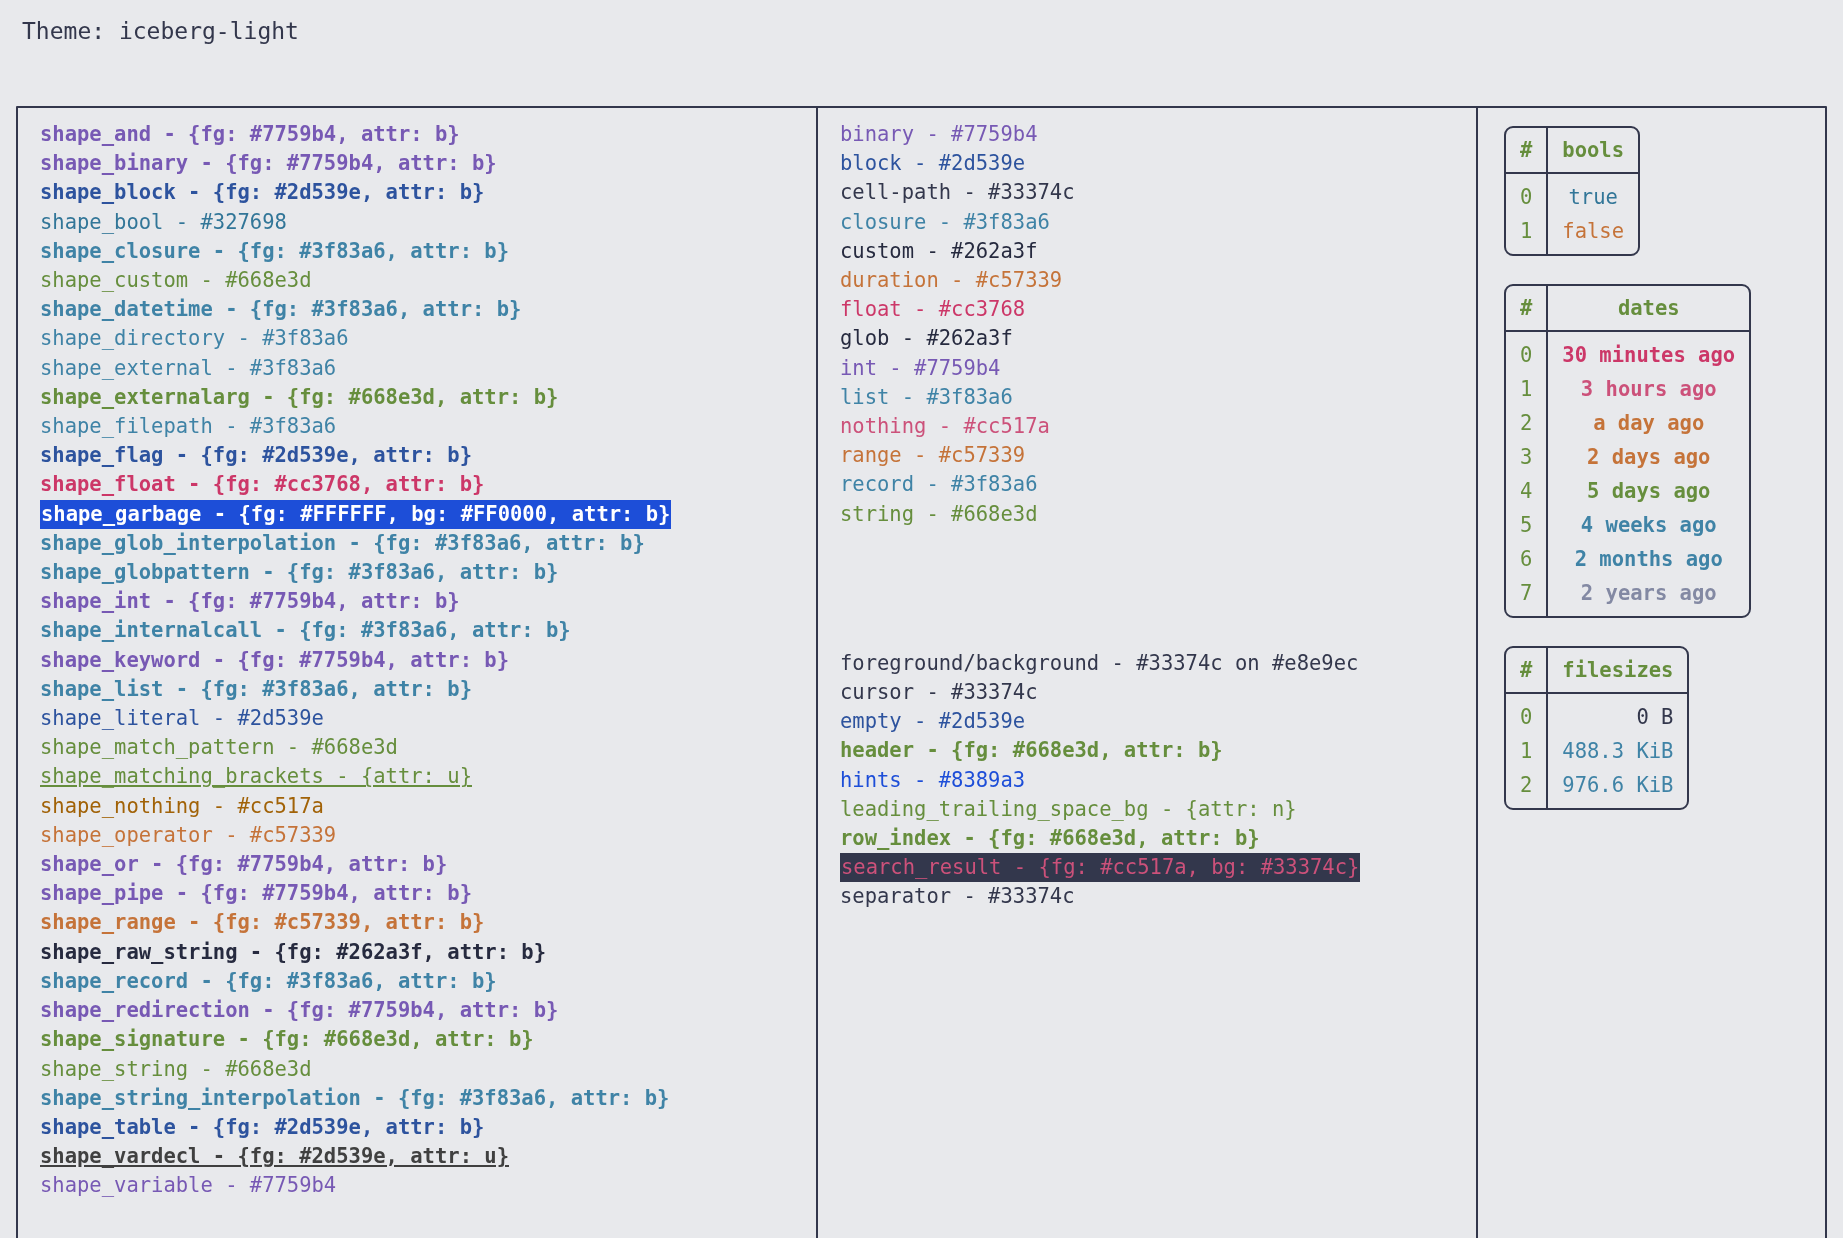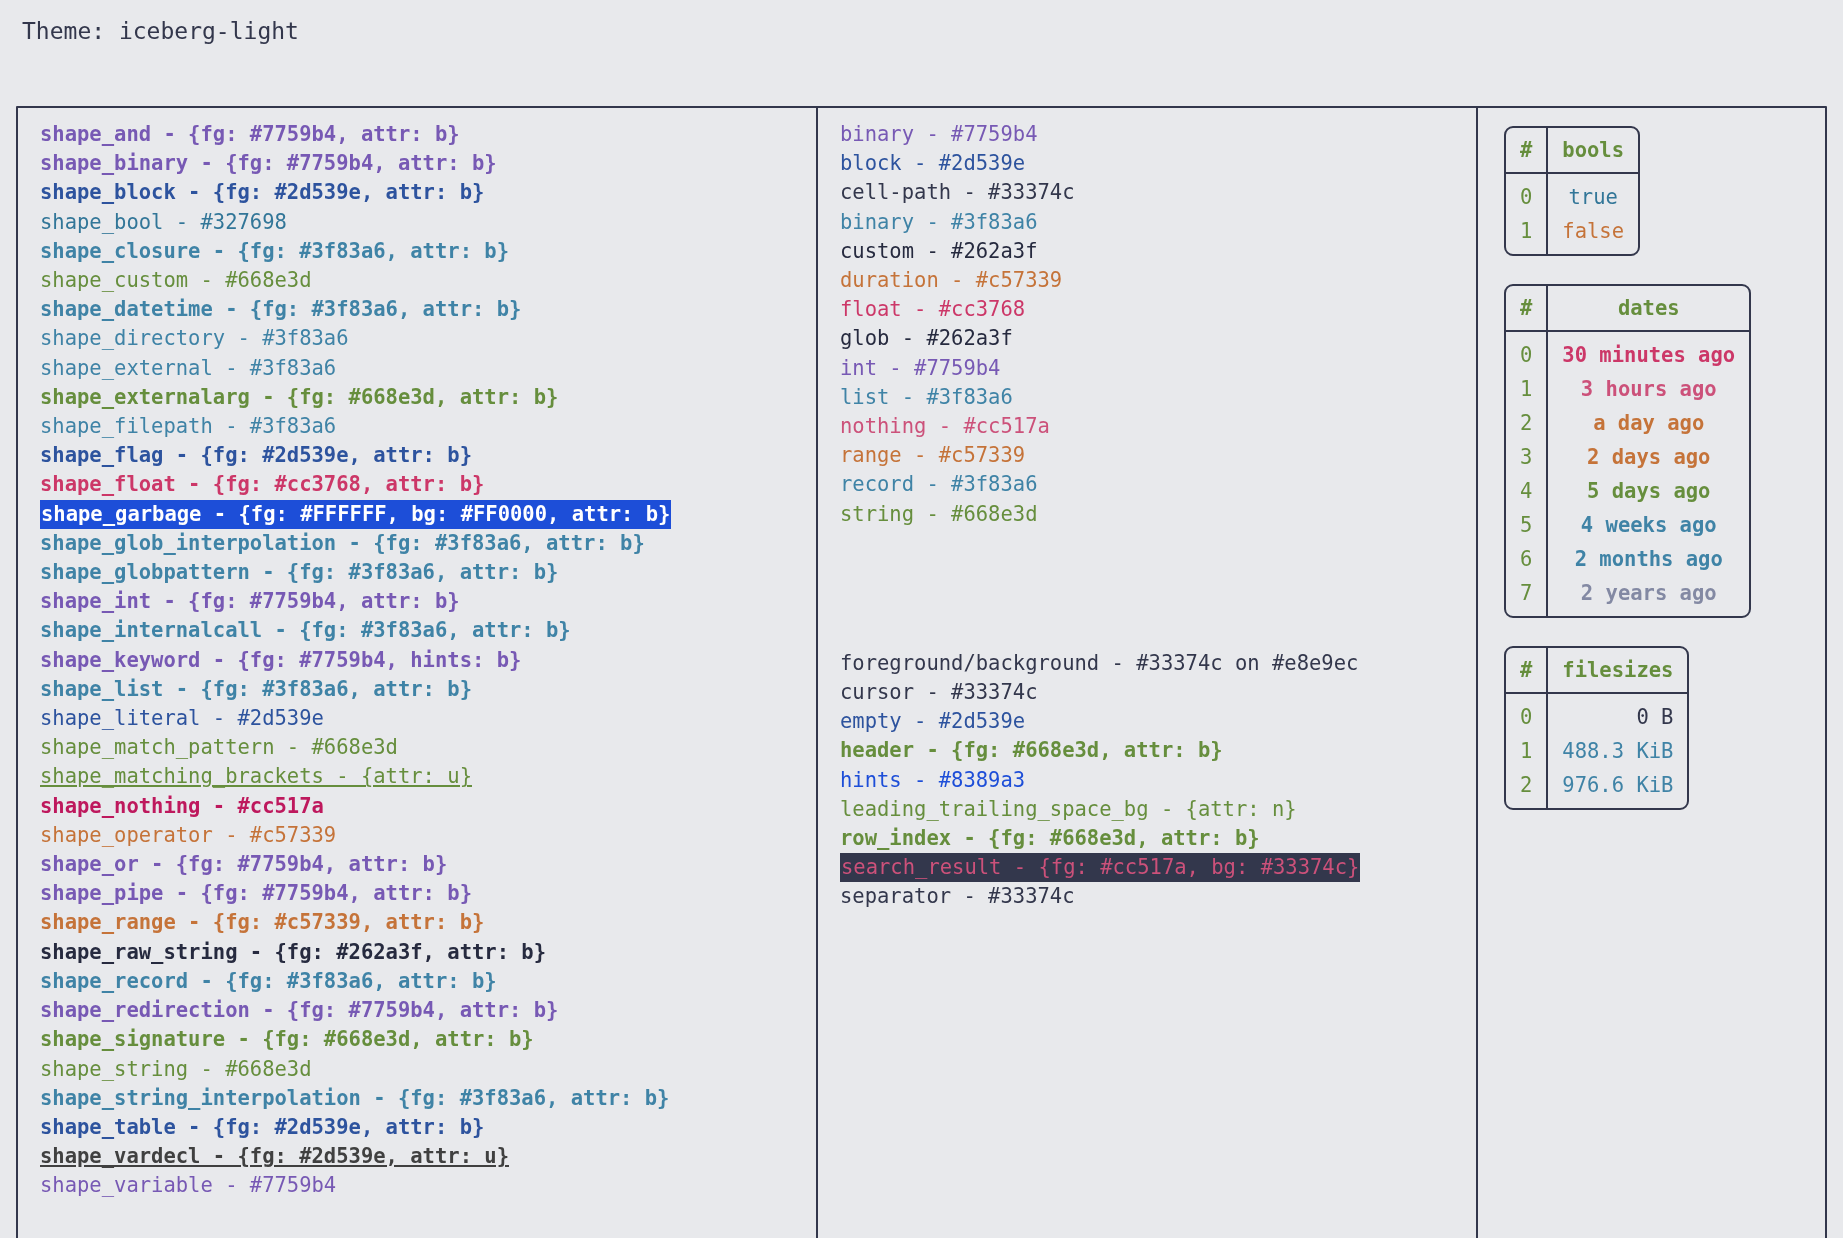--- a/index.html
+++ b/index.html
@@ -114,47 +114,47 @@
         <div class="line" style="color: rgb(63, 131, 166);">shape_external - #3f83a6</div>
         <div class="line b" style="color: rgb(102, 142, 61);">shape_externalarg - {fg: #668e3d, attr: b}</div>
         <div class="line" style="color: rgb(63, 131, 166);">shape_filepath - #3f83a6</div>
         <div class="line b" style="color: rgb(45, 83, 158);">shape_flag - {fg: #2d539e, attr: b}</div>
         <div class="line b" style="color: rgb(204, 55, 104);">shape_float - {fg: #cc3768, attr: b}</div>
         <div class="line b hl" style="color: rgb(255, 255, 255); background: #1d4ed8;">shape_garbage - {fg: #FFFFFF, bg: #FF0000, attr: b}</div>
         <div class="line b" style="color: rgb(63, 131, 166);">shape_glob_interpolation - {fg: #3f83a6, attr: b}</div>
         <div class="line b" style="color: rgb(63, 131, 166);">shape_globpattern - {fg: #3f83a6, attr: b}</div>
         <div class="line b" style="color: rgb(119, 89, 180);">shape_int - {fg: #7759b4, attr: b}</div>
         <div class="line b" style="color: rgb(63, 131, 166);">shape_internalcall - {fg: #3f83a6, attr: b}</div>
-        <div class="line b" style="color: rgb(119, 89, 180);">shape_keyword - {fg: #7759b4, hints: b}</div>
+        <div class="line b" style="color: rgb(119, 89, 180);">shape_keyword - {fg: #7759b4, attr: b}</div>
         <div class="line b" style="color: rgb(63, 131, 166);">shape_list - {fg: #3f83a6, attr: b}</div>
         <div class="line" style="color: rgb(45, 83, 158);">shape_literal - #2d539e</div>
         <div class="line" style="color: rgb(102, 142, 61);">shape_match_pattern - #668e3d</div>
         <div class="line u" style="color: rgb(102, 142, 61);">shape_matching_brackets - {attr: u}</div>
-        <div class="line" style="color: #be185d; font-weight: bold;">shape_nothing - #cc517a</div>
+        <div class="line" style="color: #a16207;">shape_nothing - #cc517a</div>
         <div class="line" style="color: rgb(197, 115, 57);">shape_operator - #c57339</div>
         <div class="line b" style="color: rgb(119, 89, 180);">shape_or - {fg: #7759b4, attr: b}</div>
         <div class="line b" style="color: rgb(119, 89, 180);">shape_pipe - {fg: #7759b4, attr: b}</div>
         <div class="line b" style="color: rgb(197, 115, 57);">shape_range - {fg: #c57339, attr: b}</div>
         <div class="line b" style="color: rgb(38, 42, 63);">shape_raw_string - {fg: #262a3f, attr: b}</div>
         <div class="line b" style="color: rgb(63, 131, 166);">shape_record - {fg: #3f83a6, attr: b}</div>
         <div class="line b" style="color: rgb(119, 89, 180);">shape_redirection - {fg: #7759b4, attr: b}</div>
         <div class="line b" style="color: rgb(102, 142, 61);">shape_signature - {fg: #668e3d, attr: b}</div>
         <div class="line" style="color: rgb(102, 142, 61);">shape_string - #668e3d</div>
         <div class="line b" style="color: rgb(63, 131, 166);">shape_string_interpolation - {fg: #3f83a6, attr: b}</div>
         <div class="line b" style="color: rgb(45, 83, 158);">shape_table - {fg: #2d539e, attr: b}</div>
         <div class="line u" style="color: #404040; font-weight: bold;">shape_vardecl - {fg: #2d539e, attr: u}</div>
         <div class="line" style="color: rgb(119, 89, 180);">shape_variable - #7759b4</div>
       </div>
 
     <div class="col col-mid">
       <div id="types-col">
           <div class="line" style="color: rgb(119, 89, 180);">binary - #7759b4</div>
           <div class="line" style="color: rgb(45, 83, 158);">block - #2d539e</div>
           <div class="line" style="color: rgb(51, 55, 76);">cell-path - #33374c</div>
-          <div class="line" style="color: rgb(63, 131, 166);">binary - #3f83a6</div>
+          <div class="line" style="color: rgb(63, 131, 166);">closure - #3f83a6</div>
           <div class="line" style="color: rgb(38, 42, 63);">custom - #262a3f</div>
           <div class="line" style="color: rgb(197, 115, 57);">duration - #c57339</div>
           <div class="line" style="color: rgb(204, 55, 104);">float - #cc3768</div>
           <div class="line" style="color: rgb(38, 42, 63);">glob - #262a3f</div>
           <div class="line" style="color: rgb(119, 89, 180);">int - #7759b4</div>
           <div class="line" style="color: rgb(63, 131, 166);">list - #3f83a6</div>
           <div class="line" style="color: rgb(204, 81, 122);">nothing - #cc517a</div>
           <div class="line" style="color: rgb(197, 115, 57);">range - #c57339</div>
           <div class="line" style="color: rgb(63, 131, 166);">record - #3f83a6</div>
           <div class="line" style="color: rgb(102, 142, 61);">string - #668e3d</div>

